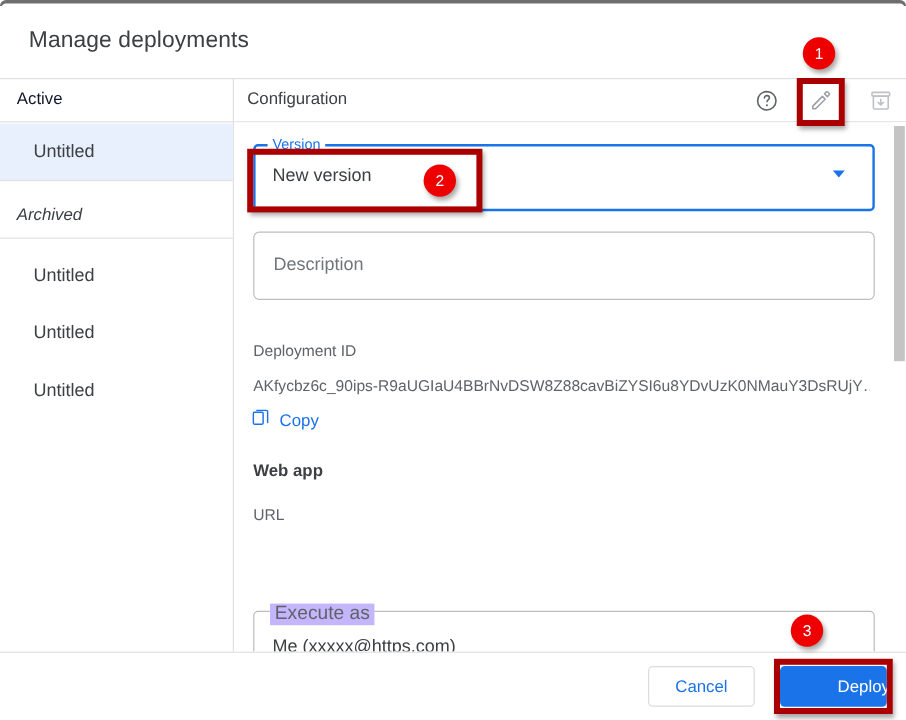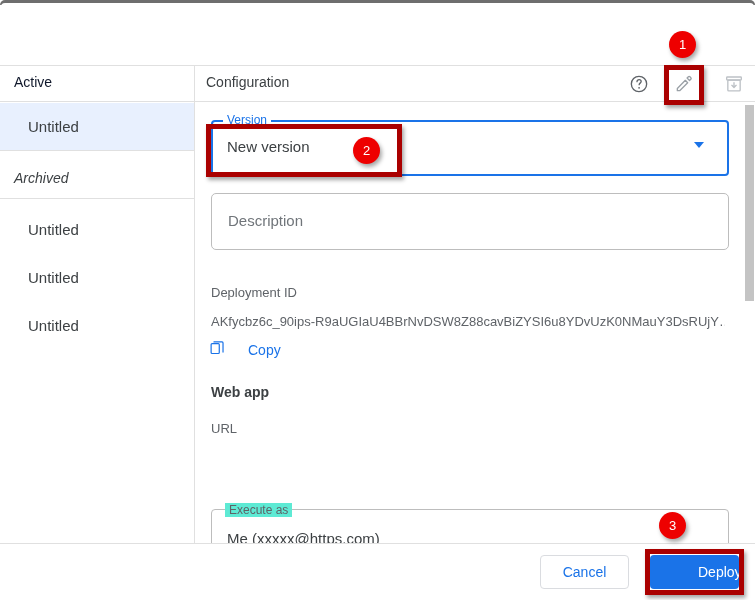--- a/index.html
+++ b/index.html
@@ -149,21 +149,21 @@
   }
   .dep-id-label { top: 183px; }
   .dep-id-value {
     position: absolute; left: 16px; top: 212px;
     font-size: 13px; color: #5f6368;
     width: 514px;
     white-space: nowrap; overflow: hidden;
   }
   .copy-row {
     position: absolute; left: 14px;
-    display: flex; align-items: center; gap: 22px;
+    display: flex; align-items: center; gap: 7px;
     cursor: pointer;
   }
   .copy-row .copy-label {
     font-size: 14px; color: #1a73e8;
   }
   .copy-dep { top: 237px; }
 
   .webapp-title {
     position: absolute; left: 16px; top: 282px;
     font-size: 14px; font-weight: bold; color: #3c4043;
@@ -179,22 +179,22 @@
   
   .exec-field {
     position: absolute; left: 16px; top: 407px;
     width: 518px; height: 56px;
     border: 1px solid #bdbdbd;
     border-radius: 4px;
     background: #ffffff;
   }
   .exec-label {
     position: absolute; left: 30px; top: 401px;
-    font-size: 12px; color: #5f6368;
-    background: #5eead4; padding: 0 4px;
+    font-size: 16px; color: #5f6368;
+    background: #c4b5fd; padding: 0 4px;
   }
   .exec-value {
     position: absolute; left: 32px; top: 428px;
     font-size: 15px; color: #3c4043;
   }
 
   
   .scroll-track {
     position: absolute; left: 744px; top: 102px;
     width: 11px; height: 441px;
@@ -265,20 +265,21 @@
   #anno-badge-3 { left: 659px; top: 512px; }
 </style>
 </head>
 <body>
 
 <div id="root">
 
   <div class="top-chrome"></div>
   <div class="chrome-inner"></div>
 
+  <div class="dialog-title">Manage deployments</div>
 
   <div class="header-row"></div>
   <div class="col-active-label">Active</div>
   <div class="col-config-label">Configuration</div>
 
   <div class="v-divider"></div>
 
   <div class="hdr-icon hdr-help">
     <svg width="20" height="20" viewBox="0 0 24 24" aria-hidden="true">
       <circle cx="12" cy="12" r="9.2" fill="none" stroke="#5f6368" stroke-width="1.6"></circle>

